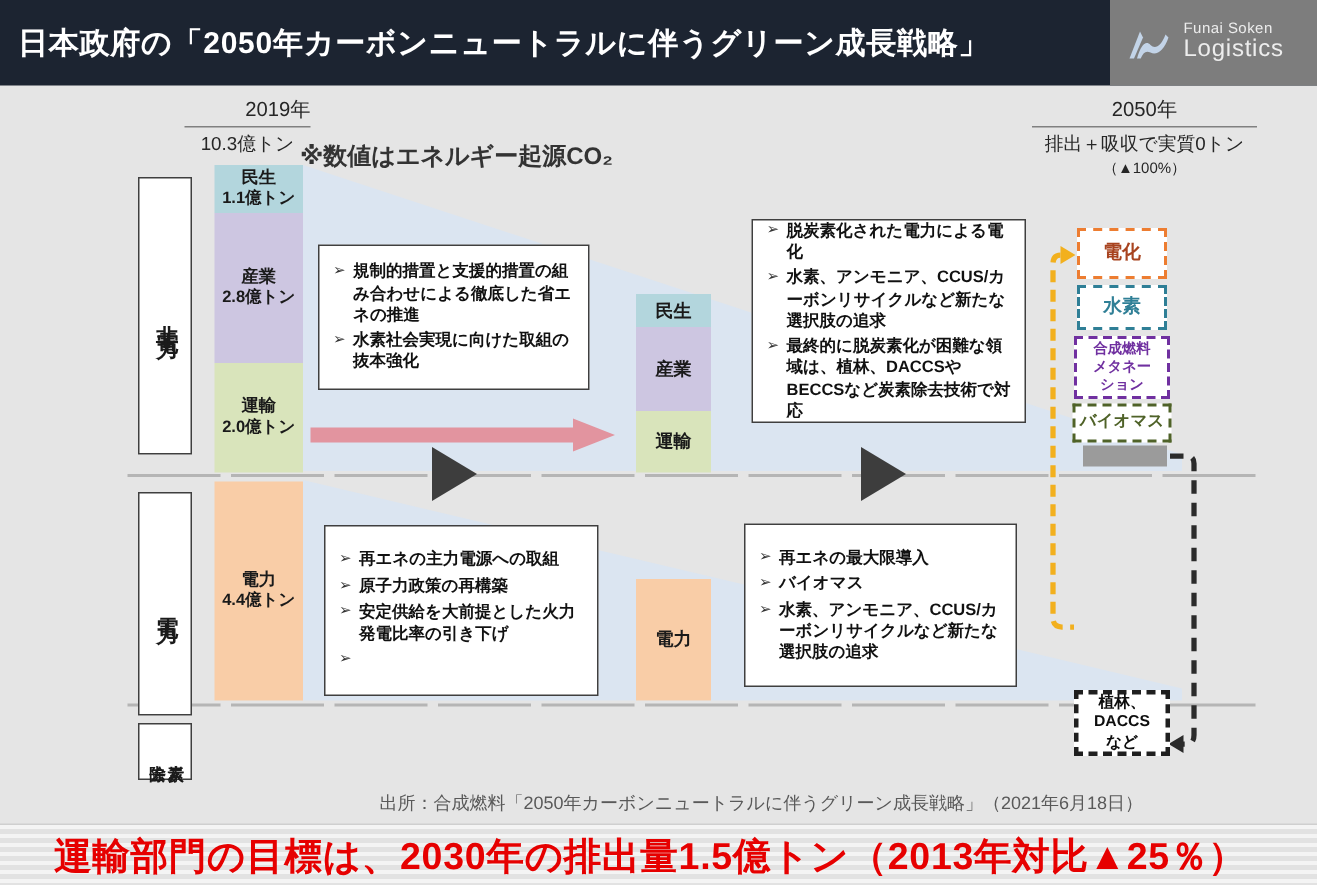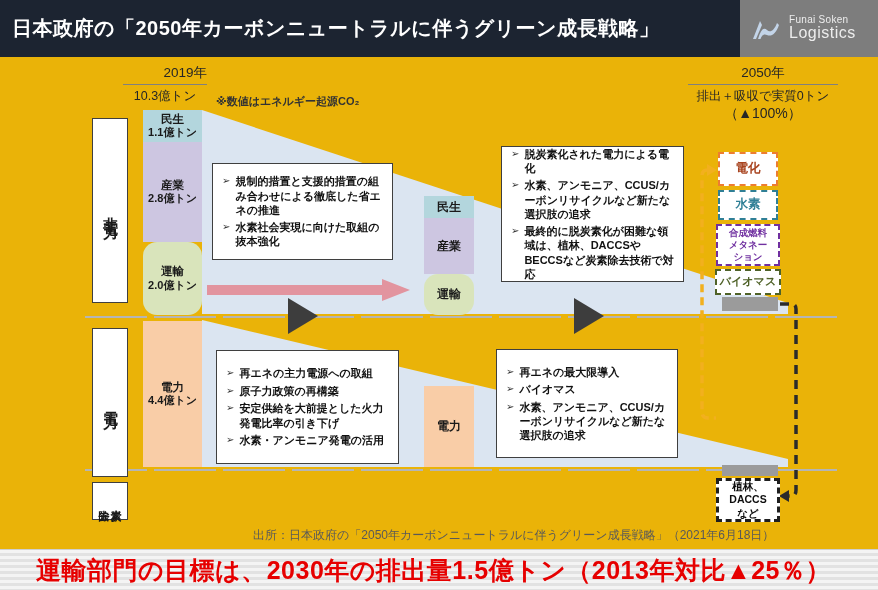--- a/index.html
+++ b/index.html
@@ -1,19 +1,19 @@
 <!DOCTYPE html>
 <html><head>
 <meta charset="utf-8">
 <style>
   * { margin:0; padding:0; box-sizing:border-box; }
   html,body { background:#ffffff; }
   body { font-family:"Liberation Sans","DejaVu Sans",sans-serif; }
   #stage {
-    position:relative; width:878px; height:590px; background:#eab308;
+    position:relative; width:878px; height:590px; background:#e5e5e5;
     overflow:hidden; color:#262626;
   }
   
   .header {
     position:absolute; left:0; top:0; width:878px; height:57px;
     background:#1c2431; display:flex; align-items:center;
   }
   .header-title {
     color:#ffffff; font-size:20px; font-weight:bold; padding-left:12px;
     letter-spacing:0.5px; white-space:nowrap;
@@ -24,41 +24,41 @@
   }
   .logo-text { line-height:1.05; color:#ededed; }
   .logo-text .l1 { font-size:10px; letter-spacing:0.3px; }
   .logo-text .l2 { font-size:16px; letter-spacing:0.5px; }
   
   #diagram-svg { position:absolute; left:0; top:0; width:878px; height:590px; }
   
   .col-head { position:absolute; text-align:center; font-size:13px; color:#262626; }
   .col-head .year { display:block; padding-bottom:2px; border-bottom:1.5px solid #808080; margin:0 auto 3px auto; font-size:13.5px; }
   .col-head .tgt { font-size:12.5px; }
-  .col-head .tgt2 { font-size:14px; }
+  .col-head .tgt2 { font-size:10px; }
   .col-head .note { font-size:9px; color:#7c4a22; margin-top:1px; }
-  .co2-note { position:absolute; left:216px; top:94px; font-size:11px; font-weight:bold; color:#333; }
+  .co2-note { position:absolute; left:200px; top:94px; font-size:16px; font-weight:bold; color:#333; }
   
   .axis-box {
     position:absolute; left:92px; width:36px; background:#fff;
     border:1.5px solid #3f3f3f; display:flex; align-items:center; justify-content:center;
     writing-mode:vertical-rl; text-orientation:upright;
     font-weight:bold; color:#1a1a1a; white-space:pre-line;
   }
   
   .bar-seg {
     position:absolute; display:flex; flex-direction:column;
     align-items:center; justify-content:center; 
     font-weight:bold; color:#1a1a1a; line-height:1.2;
   }
   .bar-seg .v { font-size:11px; }
   .bar-seg .l { font-size:11.5px; }
   .seg-minsei   { background:#b3d6dd; }
   .seg-sangyo   { background:#cdc6e1; }
-  .seg-unyu     { background:#d9e4bb;border-radius:14px; }
+  .seg-unyu     { background:#d9e4bb; }
   .seg-denryoku { background:#f9cda7; }
   .bar30 { font-size:12px; }
   
   .note-box {
     position:absolute; background:#ffffff; border:1.5px solid #3f3f3f;
     padding:6px 9px; display:flex; flex-direction:column; justify-content:center; gap:3px;
   }
   .bullet-row { display:flex; gap:5px; }
   .bullet-row .bmark { font-size:10px; color:#333; line-height:1.45; flex:0 0 auto; }
   .bullet-row .btext { font-size:11px; font-weight:bold; line-height:1.3; color:#111; }
@@ -190,21 +190,20 @@
     <div class="bullet-row">
       <span class="bmark">➢</span>
       <span class="btext">原子力政策の再構築</span>
     </div>
     <div class="bullet-row">
       <span class="bmark">➢</span>
       <span class="btext">安定供給を大前提とした火力発電比率の引き下げ</span>
     </div>
     <div class="bullet-row">
       <span class="bmark">➢</span>
-      <span class="btext">水素・アンモニア発電の活用</span>
     </div>
   </div>
 
   <div class="note-box" style="left:496px; top:349px; width:182px; height:109px;">
     <div class="bullet-row">
       <span class="bmark">➢</span>
       <span class="btext">再エネの最大限導入</span>
     </div>
     <div class="bullet-row">
       <span class="bmark">➢</span>
@@ -217,22 +216,22 @@
   </div>
 
   <div class="target-box tb-denka" style="left:718px; top:152px; width:60px; height:34px;">電化</div>
   <div class="target-box tb-suiso" style="left:718px; top:190px; width:60px; height:30px;">水素</div>
   <div class="target-box tb-gosei" style="left:716px; top:224px; width:64px; height:42px;">合成燃料
 メタネー
 ション</div>
   <div class="target-box tb-biomass" style="left:715px; top:269px; width:66px; height:26px;">バイオマス</div>
   <div class="gray-bar" style="left:722px; top:297px; width:56px; height:14px;"></div>
   <div class="gray-bar" style="left:722px; top:465px; width:56px; height:11px;"></div>
-  <div class="target-box tb-shoku" style="left:716px; top:478px; width:64px; height:44px;">植林、
+  <div class="target-box tb-shoku" style="left:716px; top:460px; width:64px; height:44px;">植林、
 DACCS
 など</div>
 
-  <div class="source-note">出所：日本政府の「2050年カーボンニュートラルに伴うグリーン成長戦略」（2021年6月18日）</div>
+  <div class="source-note">出所：合成燃料「2050年カーボンニュートラルに伴うグリーン成長戦略」（2021年6月18日）</div>
   <div class="banner">
     <div class="banner-text">運輸部門の目標は、2030年の排出量1.5億トン（2013年対比▲25％）</div>
   </div>
 
 </div>
 
 </body></html>

